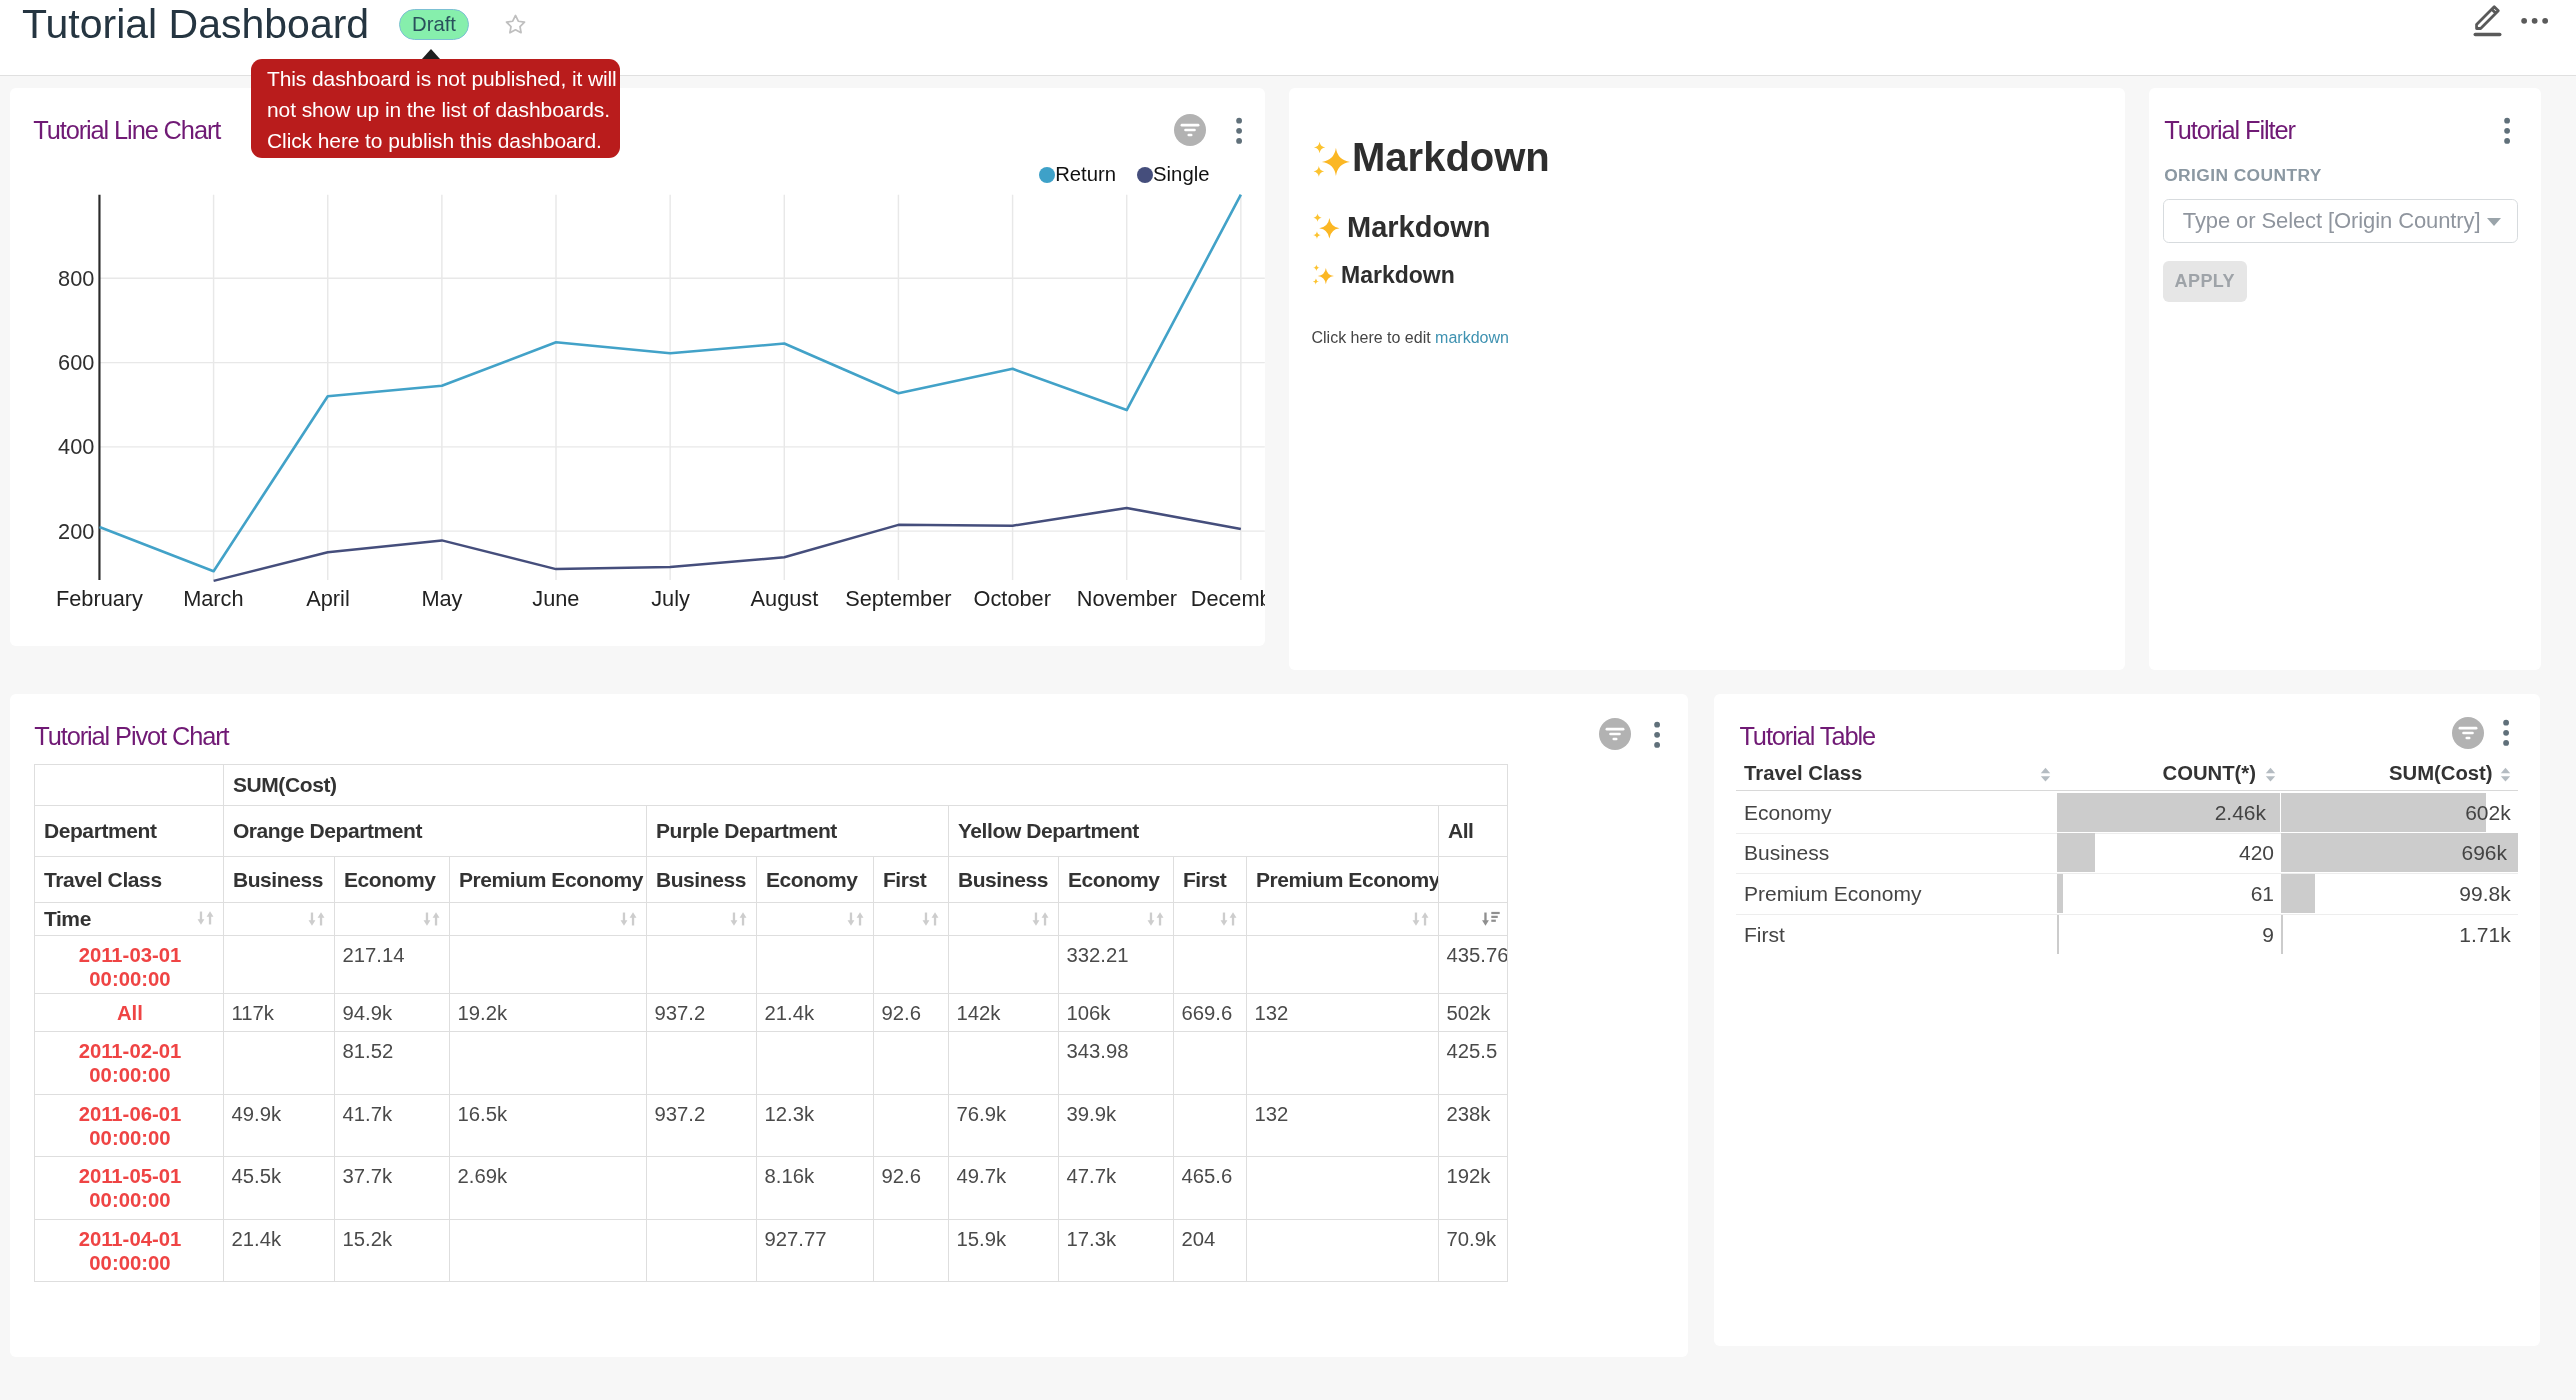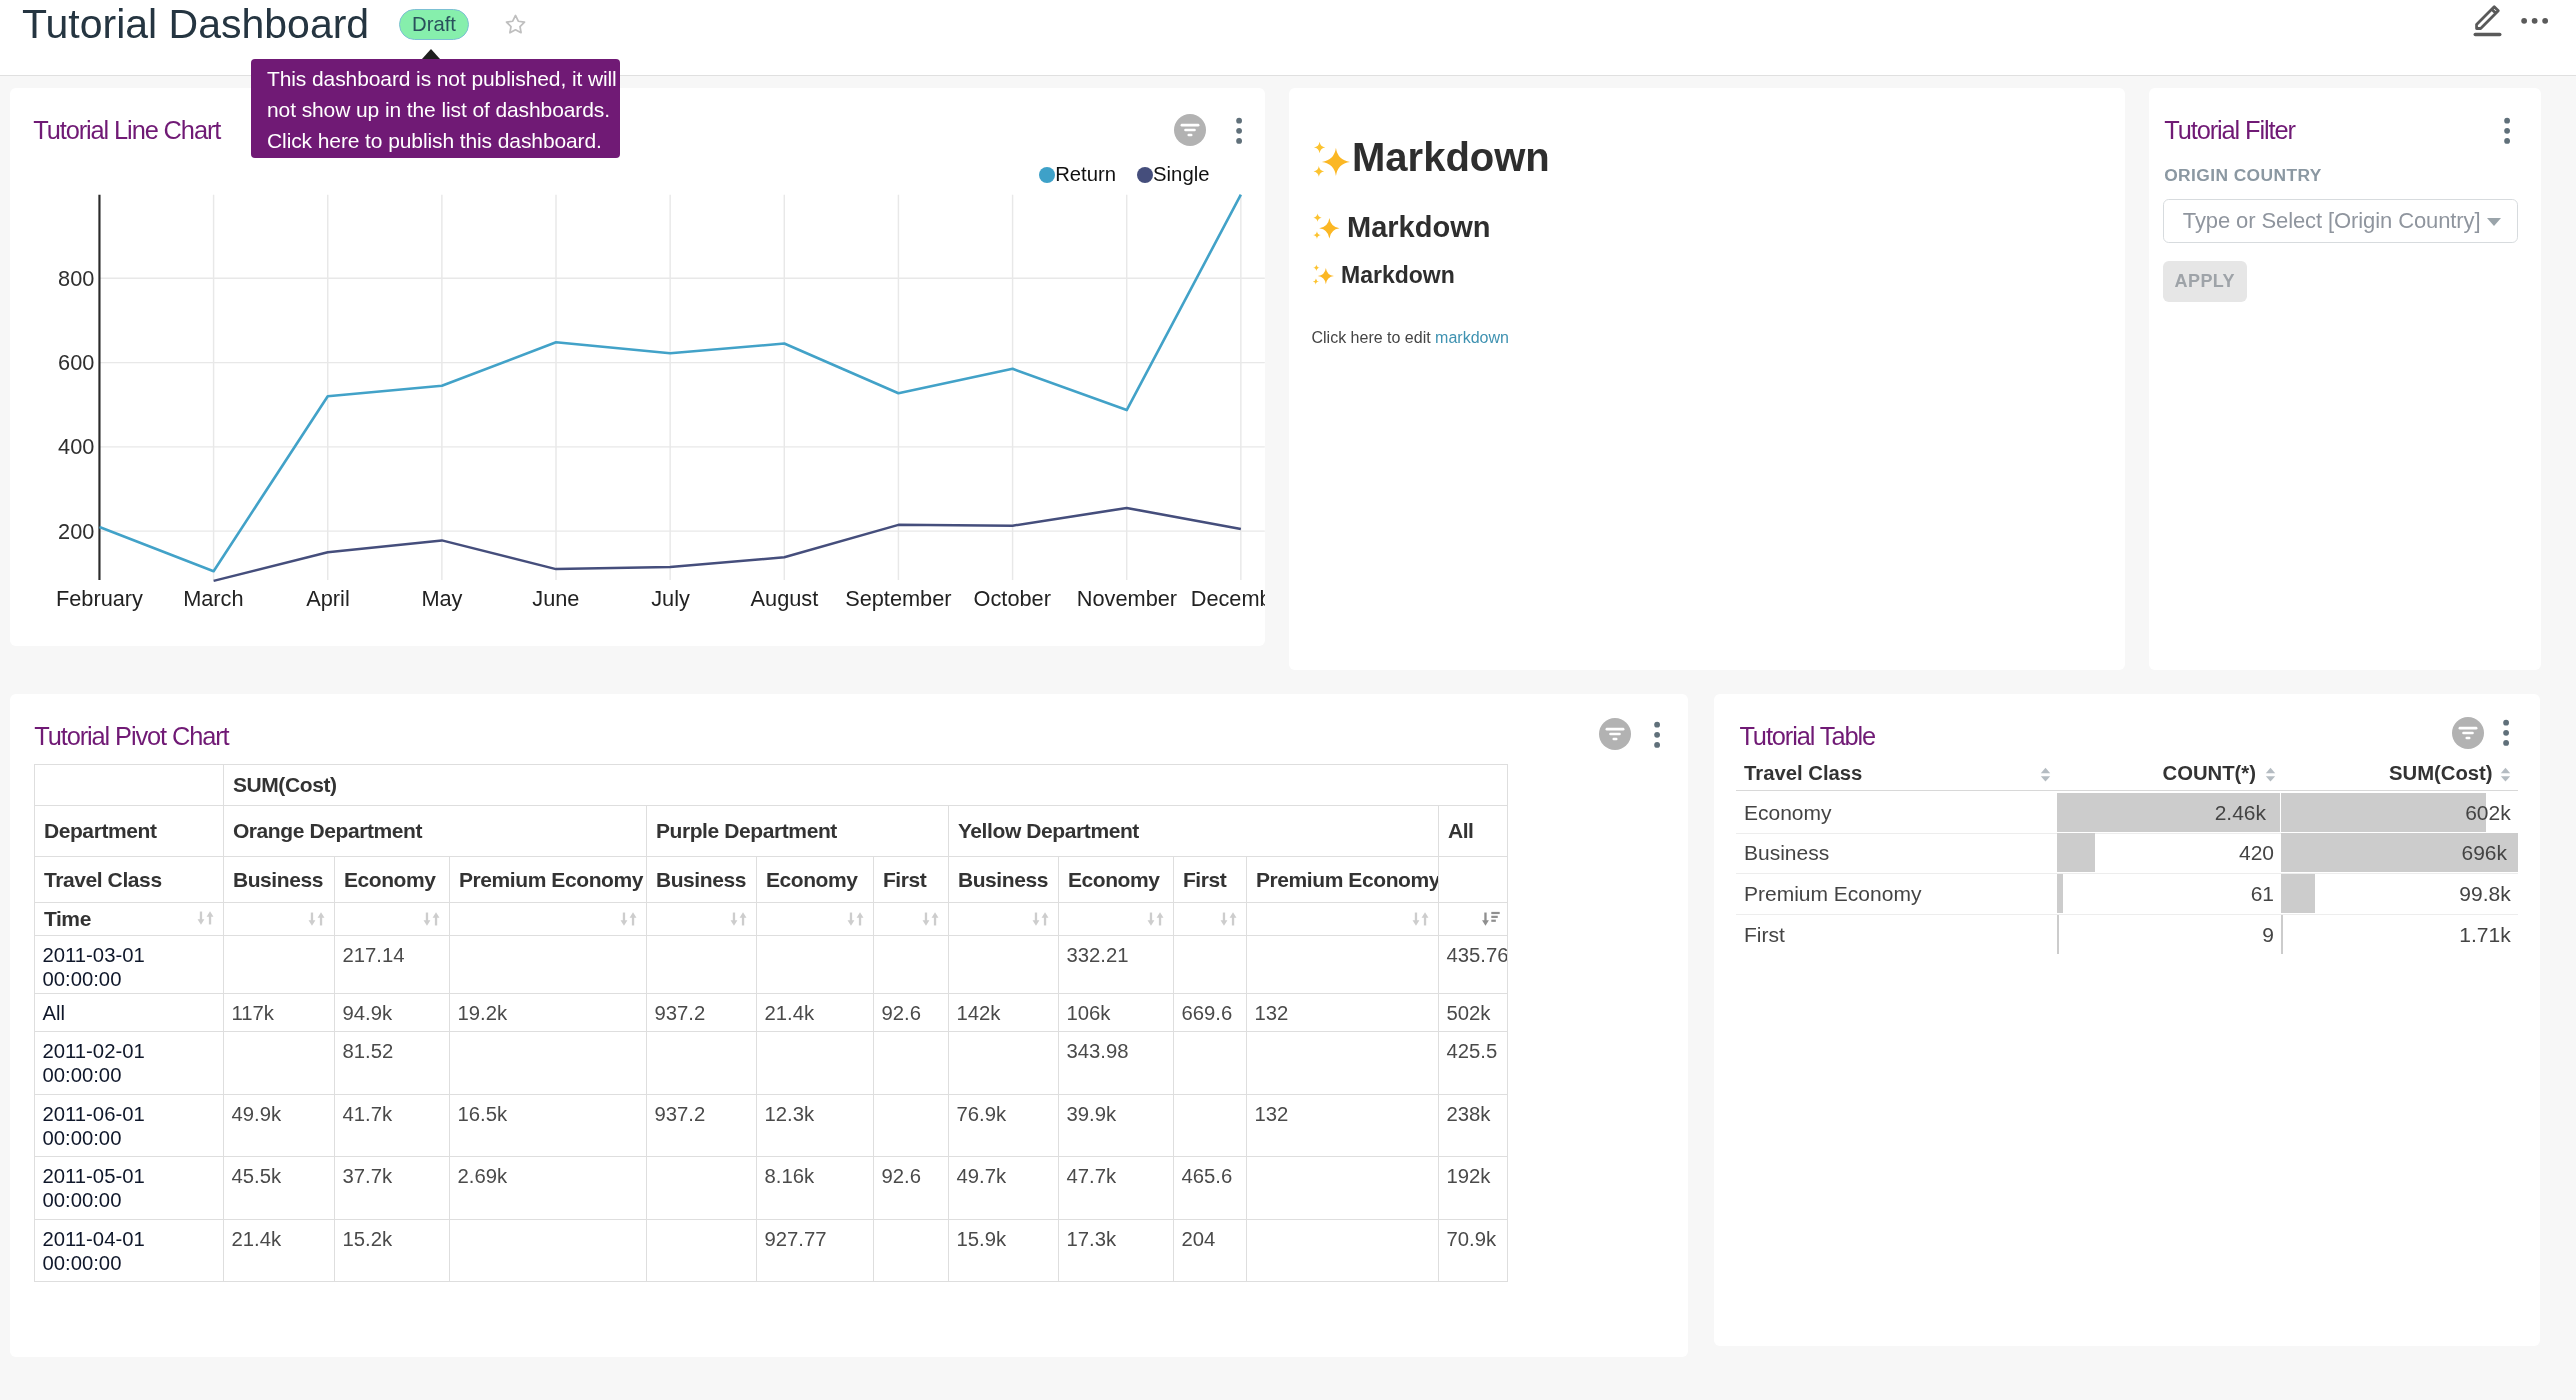--- a/index.html
+++ b/index.html
@@ -5,21 +5,21 @@
   * { margin:0; padding:0; box-sizing:border-box; }
   html,body { width:2576px; height:1400px; background:#f7f7f7; font-family:"Liberation Sans", sans-serif; overflow:hidden; }
   #page { position:relative; width:2576px; height:1400px; }
   .card { position:absolute; background:#fff; border-radius:5.8px; overflow:hidden; }
   .ctitle { position:absolute; font-size:25.4px; font-weight:normal; color:#701a75; letter-spacing:-1.1px; }
   .abs { position:absolute; }
   table.pivot { border-collapse:collapse; table-layout:fixed; width:1474px; font-size:22px; color:#4a4a4a; }
   .pivot th, .pivot td { border:1.5px solid #dedede; padding:0 5.8px 0 10.2px; text-align:left; vertical-align:middle; overflow:hidden; }
   .pivot th { font-weight:bold; color:#333; white-space:nowrap; font-size:21px; letter-spacing:-0.4px; padding-left:8.7px; }
   .pivot td { vertical-align:top; padding-top:7.3px; line-height:24px; font-size:20.3px; padding-left:7.3px; }
-  .pivot td.lbl { font-weight:normal; color:#0f172a; }
+  .pivot td.lbl { font-weight:bold; color:#ef4444;text-align:center; }
   .pivot tr.srow th { vertical-align:middle; }
   .trow { position:absolute; left:22px; width:782px; height:41px; border-bottom:1.5px solid #ededed; font-size:21px; color:#444; }
   .bar { position:absolute; top:0; height:39px; background:#ccc; }
   .numc { position:absolute; top:0; line-height:39px; }
   .cell-l { position:absolute; left:8px; top:0; line-height:39px; }
 </style>
 </head>
 <body>
 <div id="page">
 
@@ -37,21 +37,21 @@
   </svg>
 
   <svg class="abs" style="left:2519px;top:15.2px;" width="32" height="11.6" viewBox="0 0 44 16">
       <g fill="#5a5a5a">
         <circle cx="7" cy="8" r="4"></circle>
         <circle cx="21.5" cy="8" r="4"></circle>
         <circle cx="36" cy="8" r="4"></circle>
       </g>
     </svg>
 
-  <div class="abs" style="left:251px;top:59px;width:369px;height:99px;background:#701a75;border-radius:4px;color:#fff;font-size:21px;line-height:31px;padding:4.4px 0 0 16px;white-space:nowrap;letter-spacing:-0.1px;z-index:20;">This dashboard is not published, it will<br>not show up in the list of dashboards.<br>Click here to publish this dashboard.</div>
+  <div class="abs" style="left:251px;top:59px;width:369px;height:99px;background:#b91c1c;border-radius:11px;color:#fff;font-size:21px;line-height:31px;padding:4.4px 0 0 16px;white-space:nowrap;letter-spacing:-0.1px;z-index:20;">This dashboard is not published, it will<br>not show up in the list of dashboards.<br>Click here to publish this dashboard.</div>
   <div class="abs" style="left:422px;top:49px;width:0;height:0;border-left:9.4px solid transparent;border-right:9.4px solid transparent;border-bottom:10.2px solid #1f1f1f;z-index:21;"></div>
 
   <div class="card" id="cardLine" style="left:10.2px;top:88px;width:1255px;height:558px;">
     <div class="ctitle" style="left:23px;top:27.6px;">Tutorial Line Chart</div>
 
     <svg class="abs" style="left:1164px;top:26px;" width="32" height="32" viewBox="0 0 44 44">
         <circle cx="22" cy="22" r="22" fill="#b2b2b2"></circle>
         <g fill="#fff">
           <rect x="9" y="13.5" width="26" height="3.6" rx="1.8"></rect>
           <rect x="14" y="20.2" width="16" height="3.6" rx="1.8"></rect>

